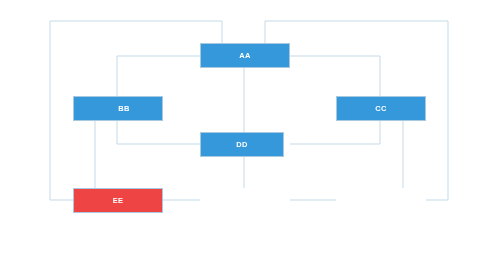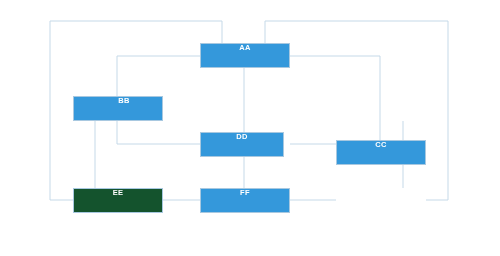--- a/index.html
+++ b/index.html
@@ -31,21 +31,21 @@
     top: 0;
     width: 500px;
     height: 256px;
   }
   .node {
     position: absolute;
     box-sizing: border-box;
     background: #3498db;
     border: 1px solid #a8c8e0;
     display: flex;
-    align-items: flex-start;
+    align-items: center;
     justify-content: center;
     color: #ffffff;
     font-size: 7.5px;
     font-weight: bold;
     letter-spacing: 0.3px;
     font-family: "Liberation Sans", sans-serif;
     line-height: 1;
     user-select: none;
   }
   .node-label {
@@ -73,27 +73,24 @@
       <path d="M 290 200 L 336 200" fill="none" stroke="#c5d9e8" stroke-width="1"></path>
     </svg>
 
   <div id="node-layer">
       <div class="node" style="left: 200px; top: 43px; width: 90px; height: 25px; background: rgb(52, 152, 219); border-color: rgb(168, 200, 224); color: rgb(255, 255, 255);">
         <span class="node-label">AA</span>
       </div>
       <div class="node" style="left: 73px; top: 96px; width: 90px; height: 25px; background: rgb(52, 152, 219); border-color: rgb(168, 200, 224); color: rgb(255, 255, 255); padding-left: 12px;">
         <span class="node-label">BB</span>
       </div>
-      <div class="node" style="left: 336px; top: 96px; width: 90px; height: 25px; background: rgb(52, 152, 219); border-color: rgb(168, 200, 224); color: rgb(255, 255, 255); margin-top: 44px;">
+      <div class="node" style="left: 336px; top: 96px; width: 90px; height: 25px; background: rgb(52, 152, 219); border-color: rgb(168, 200, 224); color: rgb(255, 255, 255);">
         <span class="node-label">CC</span>
       </div>
       <div class="node" style="left: 200px; top: 132px; width: 84px; height: 25px; background: rgb(52, 152, 219); border-color: rgb(168, 200, 224); color: rgb(255, 255, 255);">
         <span class="node-label">DD</span>
       </div>
-      <div class="node" style="left: 73px; top: 188px; width: 90px; height: 25px; background: #14532d; border-color: rgb(168, 200, 224); color: rgb(255, 255, 255);">
+      <div class="node" style="left: 73px; top: 188px; width: 90px; height: 25px; background: #ef4444; border-color: rgb(168, 200, 224); color: rgb(255, 255, 255);">
         <span class="node-label">EE</span>
-      </div>
-      <div class="node" style="left: 200px; top: 188px; width: 90px; height: 25px; background: rgb(52, 152, 219); border-color: rgb(168, 200, 224); color: rgb(255, 255, 255);">
-        <span class="node-label">FF</span>
       </div>
     </div>
 
 </div>
 
 </body></html>

